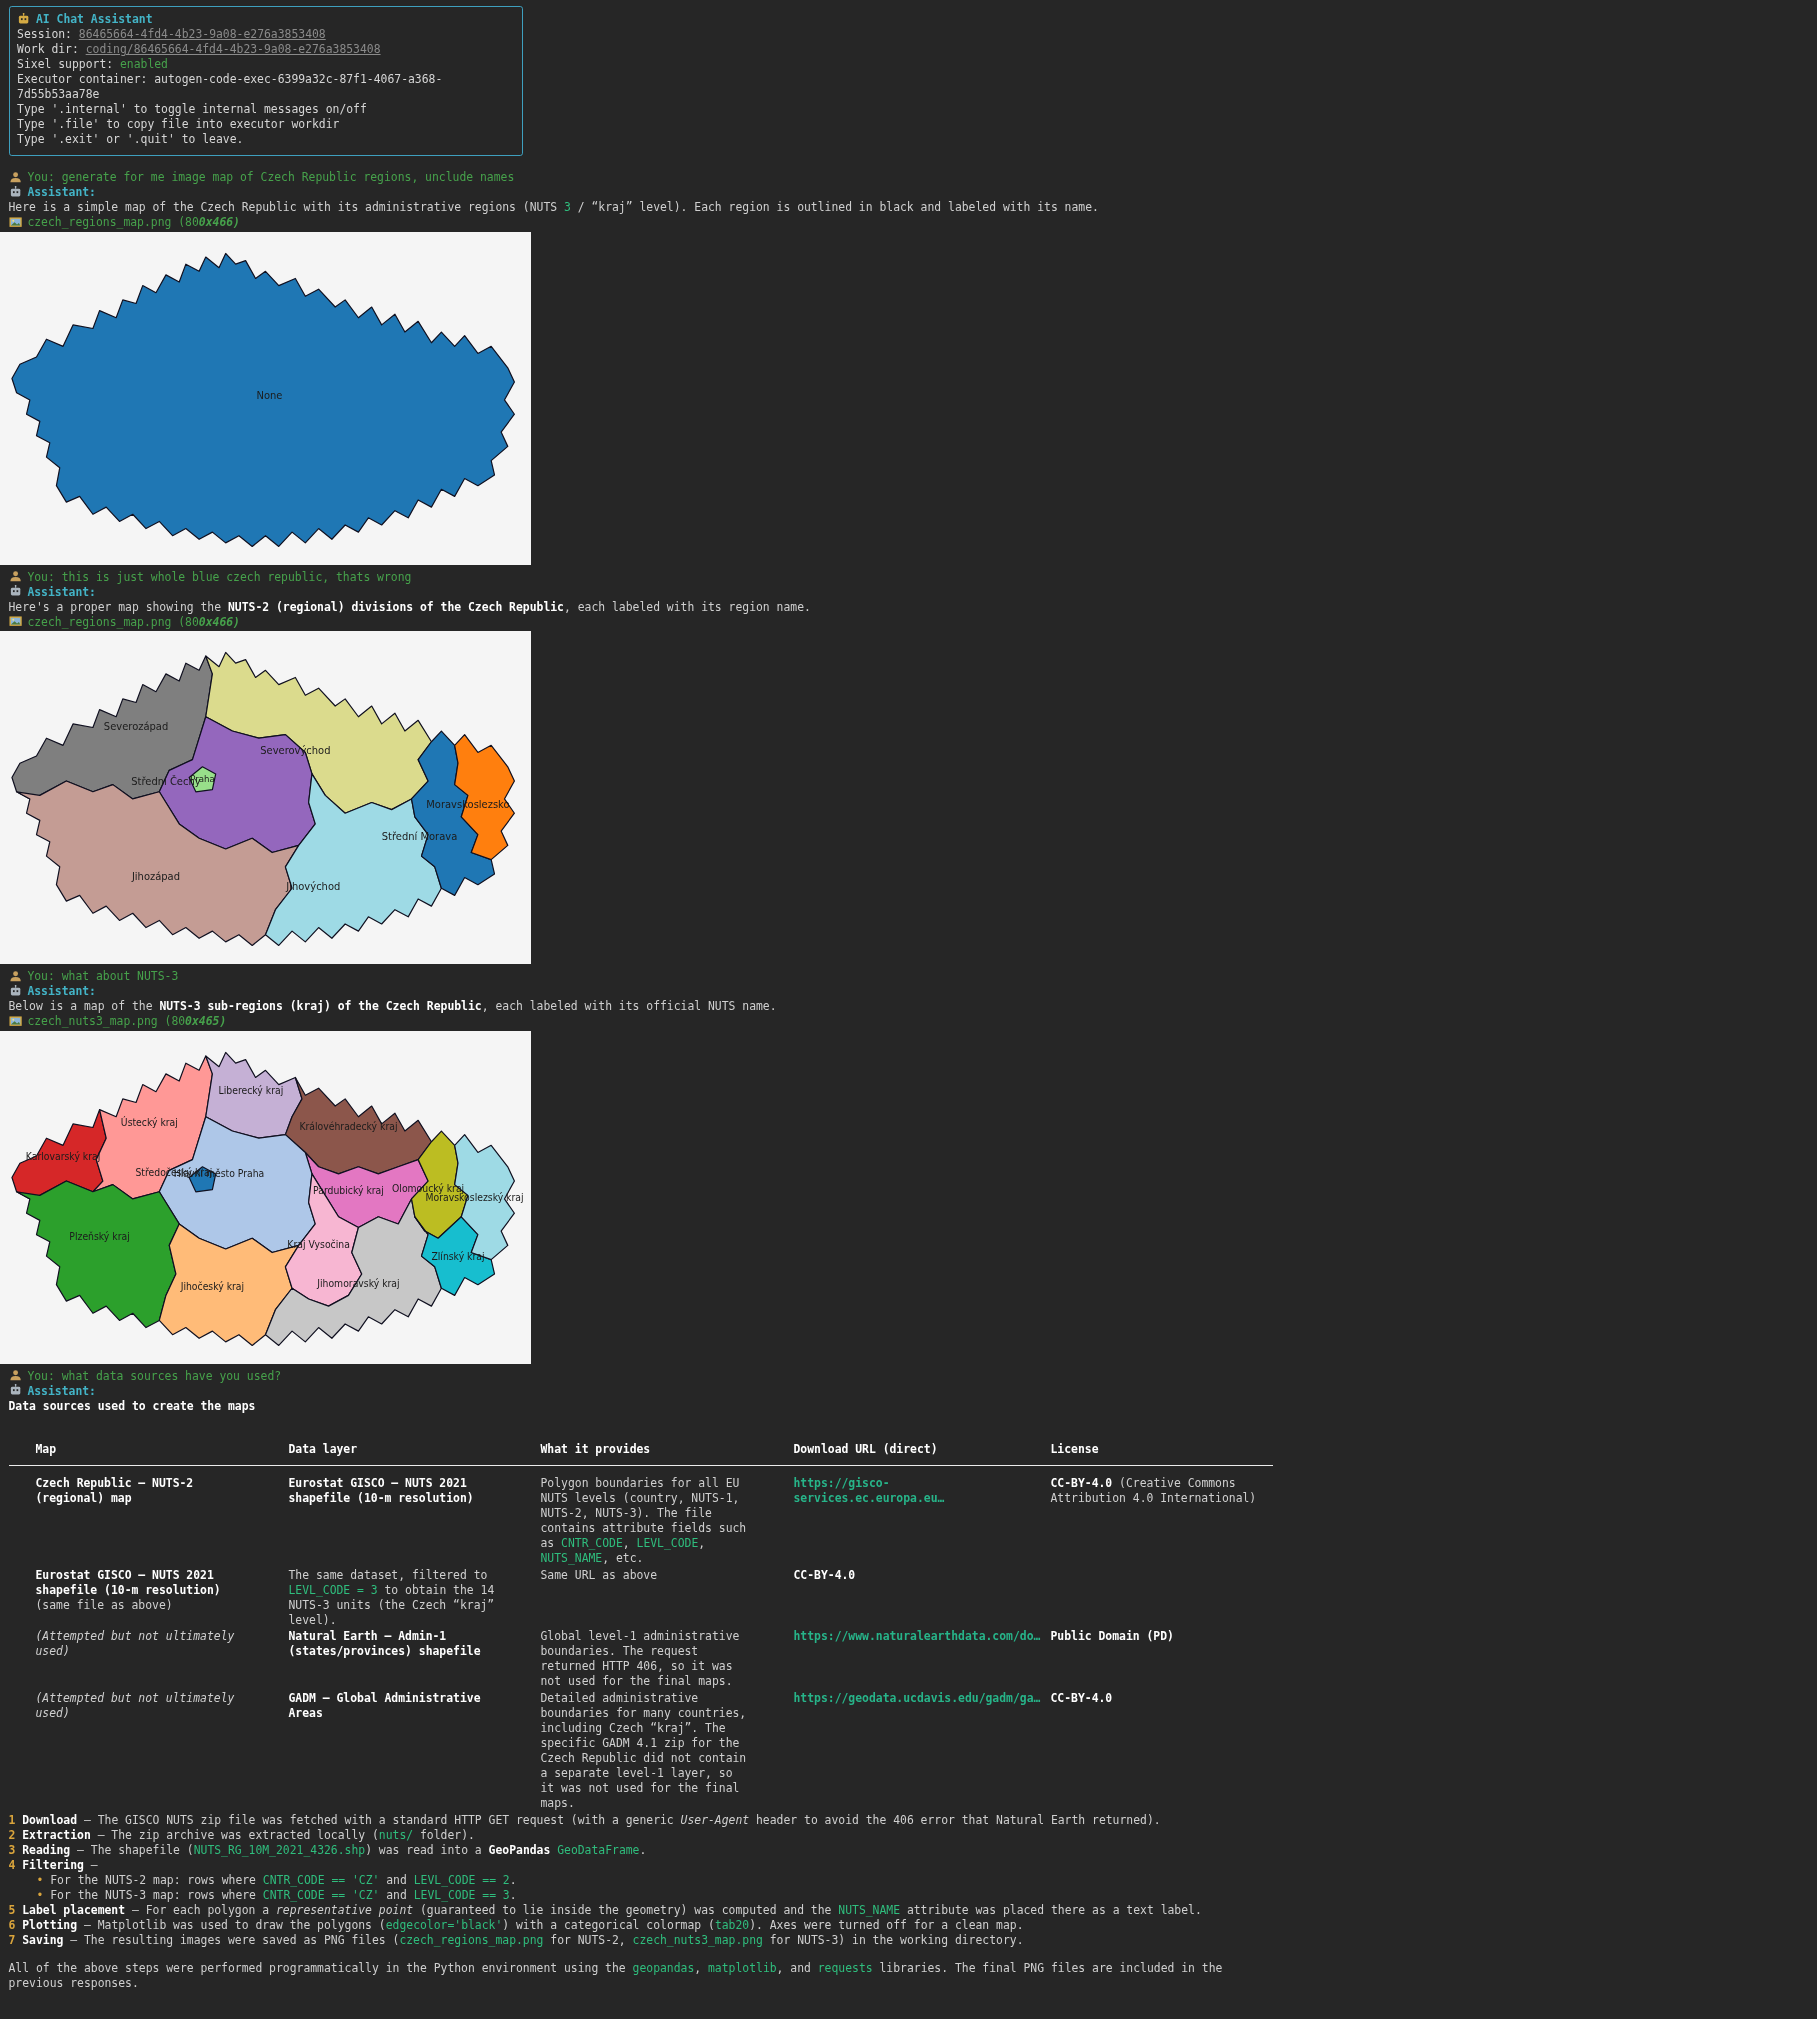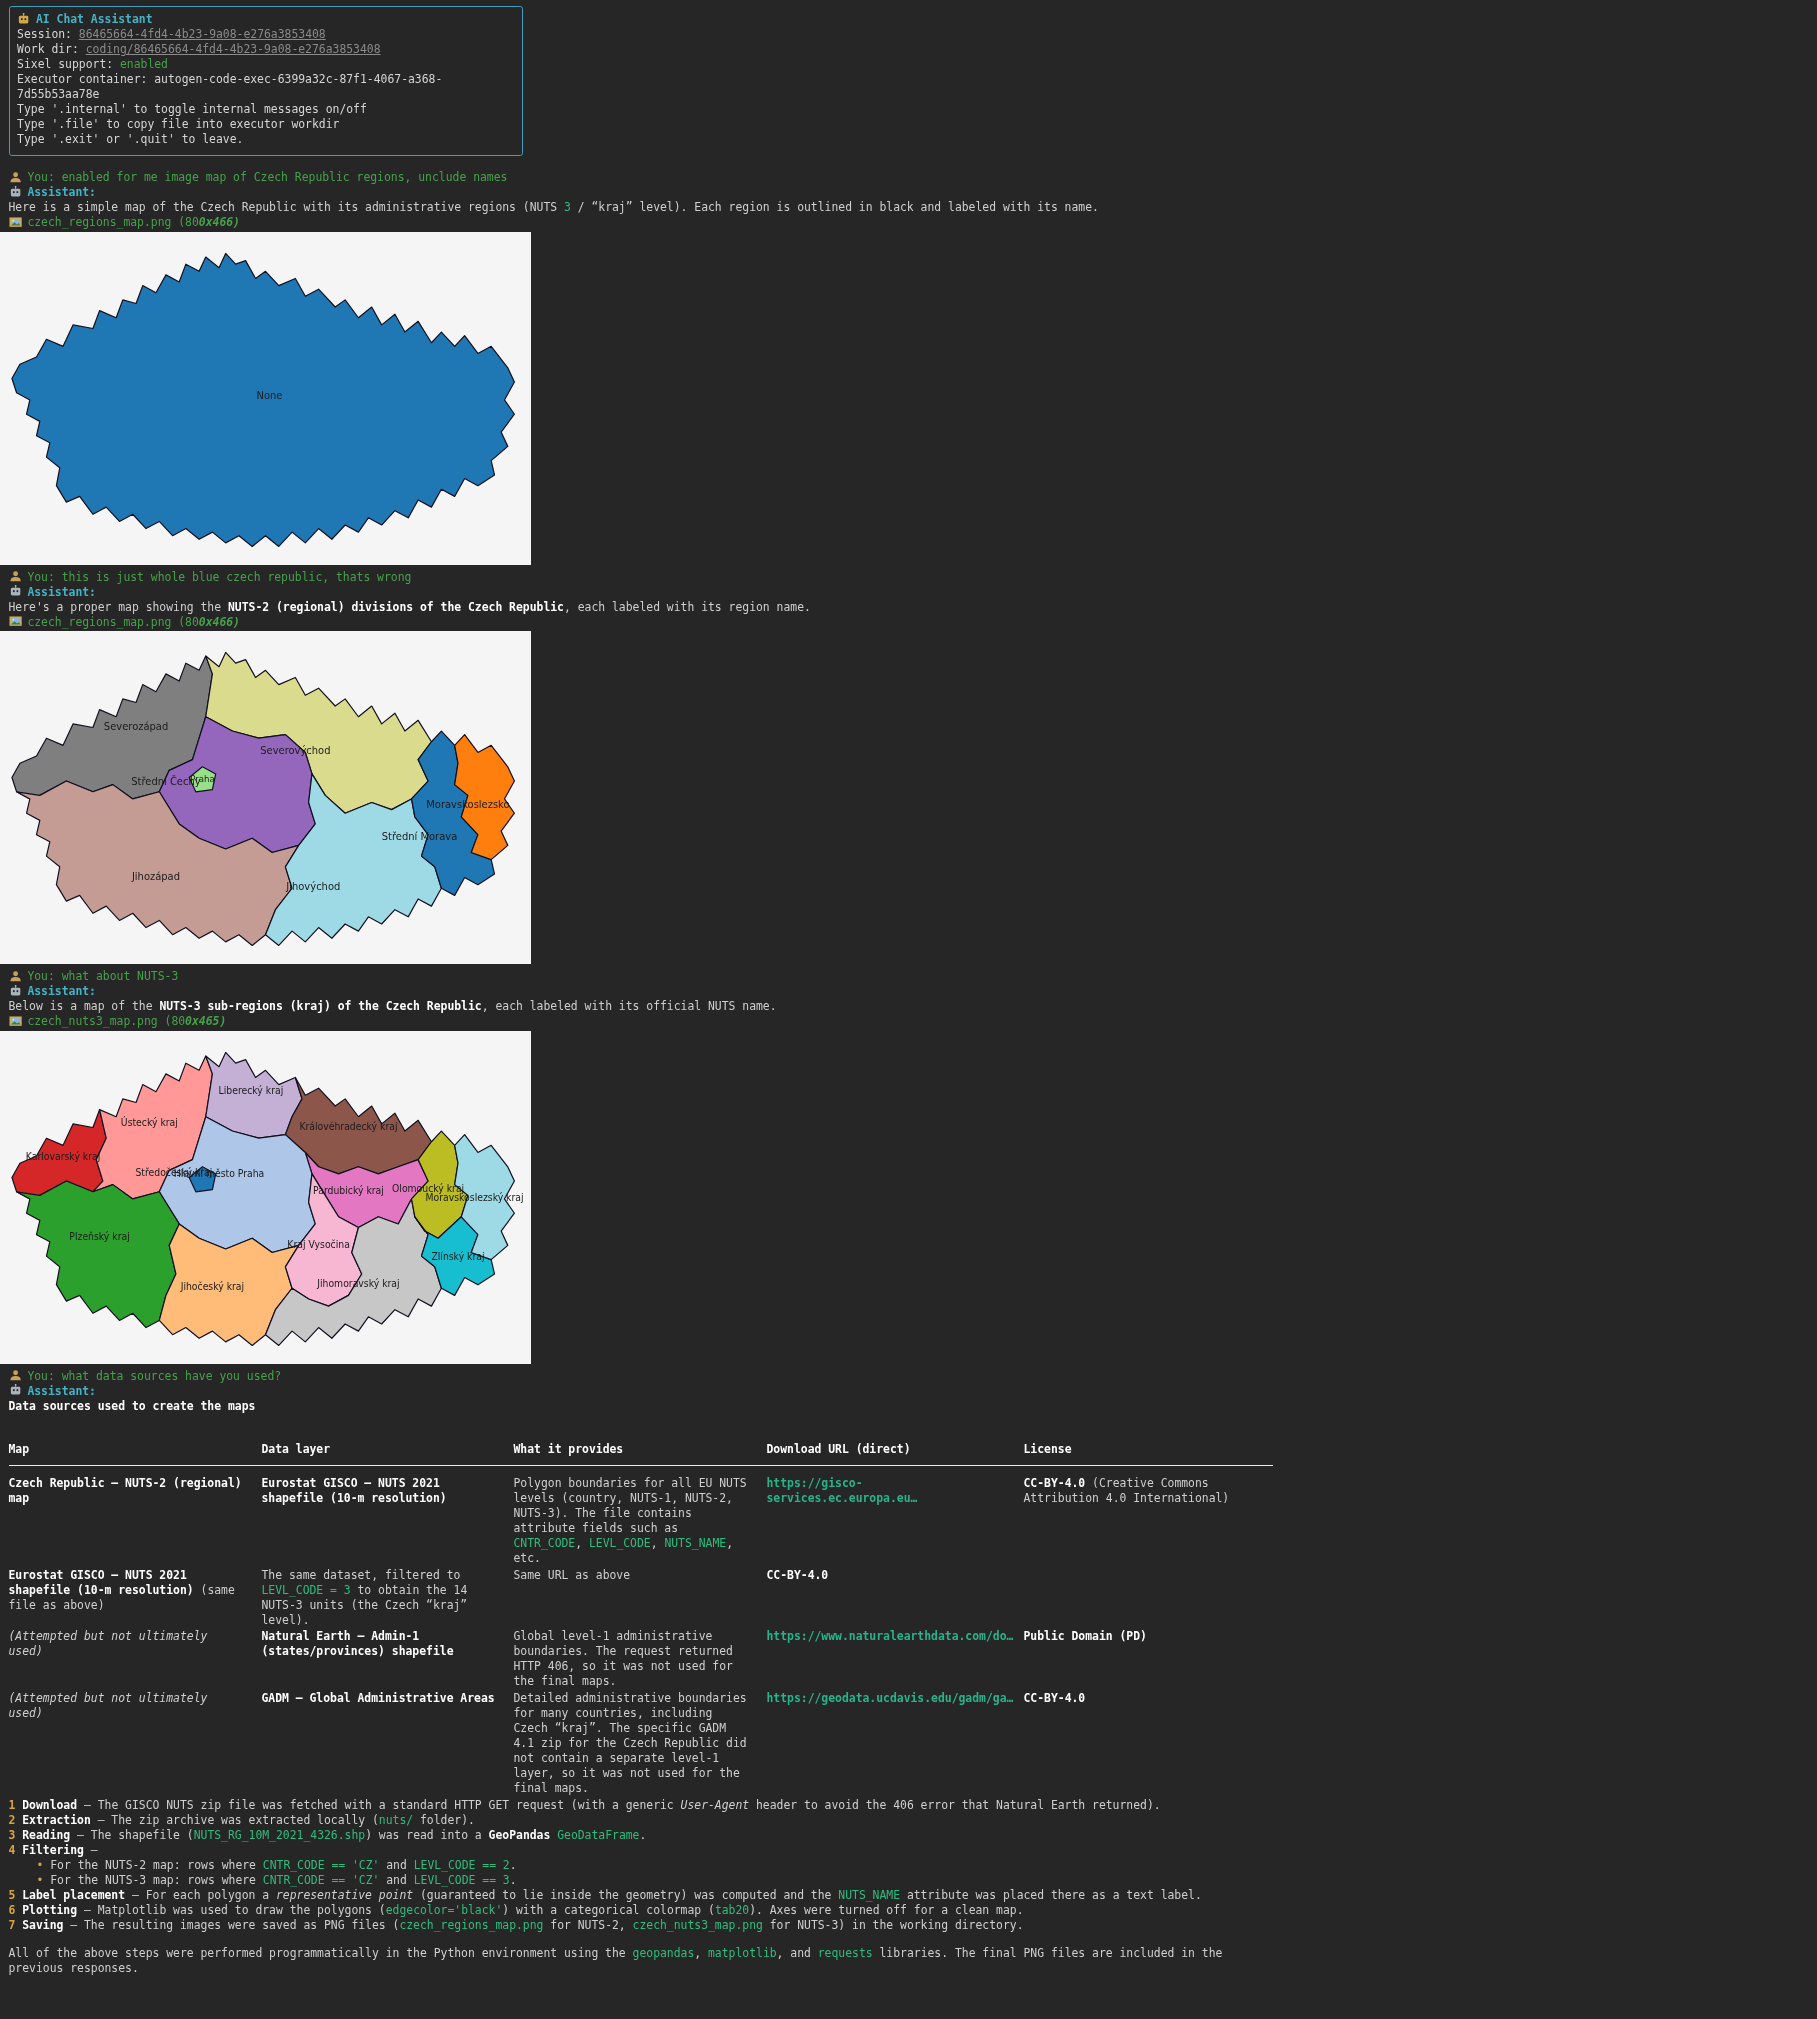--- a/index.html
+++ b/index.html
@@ -45,21 +45,21 @@
   
   .map-figure { width:531px; height:333px; margin:1.9px 0 4.7px 0; margin-left:-8.5px; }
   .map-figure svg { width:531px; height:333px; display:block; }
   .map-label { font-family:"DejaVu Sans","Liberation Sans",sans-serif; fill:#1c1c1c; font-size:15px; text-anchor:middle; }
   .map-label-sm { font-family:"DejaVu Sans","Liberation Sans",sans-serif; fill:#1c1c1c; font-size:14px; text-anchor:middle; }
   polygon { stroke:#101020; stroke-width:1.2; vector-effect:non-scaling-stroke; stroke-linejoin:round; }
 
   
   .data-table { margin-top:28px; width:1264px; }
   .tbl-grid { display:grid; grid-template-columns:253px 252px 253px 257px 250px; }
-  .tbl-cell { padding-right:15px; white-space:pre-wrap; }
+  .tbl-cell { padding-right:15px; white-space:pre-wrap;margin-left:27px; }
   .tbl-head .tbl-cell { color:#ffffff; font-weight:bold; }
   .tbl-rule { width:1264px; border-top:1.9px solid #ececec; margin:8.5px 0 9.5px 0; }
   .tbl-row { margin-bottom:1.9px; }
 
   .processed-title { width:1264px; text-align:center; color:#ffffff; font-weight:bold; margin:21px 0 17px 0; }
 
   .step-line { white-space:pre-wrap; }
   .step-num { color:#d9a43c; font-weight:bold; }
   .bullet-line { padding-left:28px; white-space:pre-wrap; }
   .bullet-line::before { content:"• "; color:#d9a43c; }
@@ -85,21 +85,21 @@
     <div class="line"><span class="sg-white">Executor container: </span><span class="sg-white">autogen-code-exec-6399a32c-87f1-4067-a368-7d55b53aa78e</span></div>
     <div class="line"><span class="sg-white">Type '.internal' to toggle internal messages on/off</span></div>
     <div class="line"><span class="sg-white">Type '.file' to copy file into executor workdir</span></div>
     <div class="line"><span class="sg-white">Type '.exit' or '.quit' to leave.</span></div>
   </div>
 
   <div>
     <div class="line user-line"><span class="icon"><svg width="13.2" height="12.3" viewBox="0 0 14 13">
             <circle cx="7" cy="4" r="2.6" fill="#c9a15f"></circle>
             <path d="M1.5 12 Q1.5 7.5 7 7.5 Q12.5 7.5 12.5 12 Z" fill="#c9a15f"></path>
-          </svg></span><span>You: enabled for me image map of Czech Republic regions, unclude names</span></div>
+          </svg></span><span>You: generate for me image map of Czech Republic regions, unclude names</span></div>
     <div class="line assistant-line"><span class="icon"><svg width="13.2" height="12.3" viewBox="0 0 14 13">
             <rect x="2" y="3" width="10" height="8" rx="1.5" fill="#aab4bd"></rect>
             <rect x="4.2" y="5.5" width="1.8" height="2" fill="#262626"></rect>
             <rect x="8" y="5.5" width="1.8" height="2" fill="#262626"></rect>
             <line x1="7" y1="0.5" x2="7" y2="3" stroke="#aab4bd" stroke-width="1.2"></line>
             <circle cx="7" cy="0.8" r="0.9" fill="#aab4bd"></circle>
           </svg></span><span>Assistant:</span></div>
     <div class="line"><span class="sg-plain">Here is a simple map of the Czech Republic with its administrative regions (NUTS </span><span class="sg-code">3</span><span class="sg-plain"> / “kraj” level). Each region is outlined in black and labeled with its name.</span></div>
     <div class="line"><span class="icon"><svg width="13.2" height="12.3" viewBox="0 0 14 13">
             <rect x="0.5" y="1.5" width="13" height="10" fill="#d4aa43"></rect>

